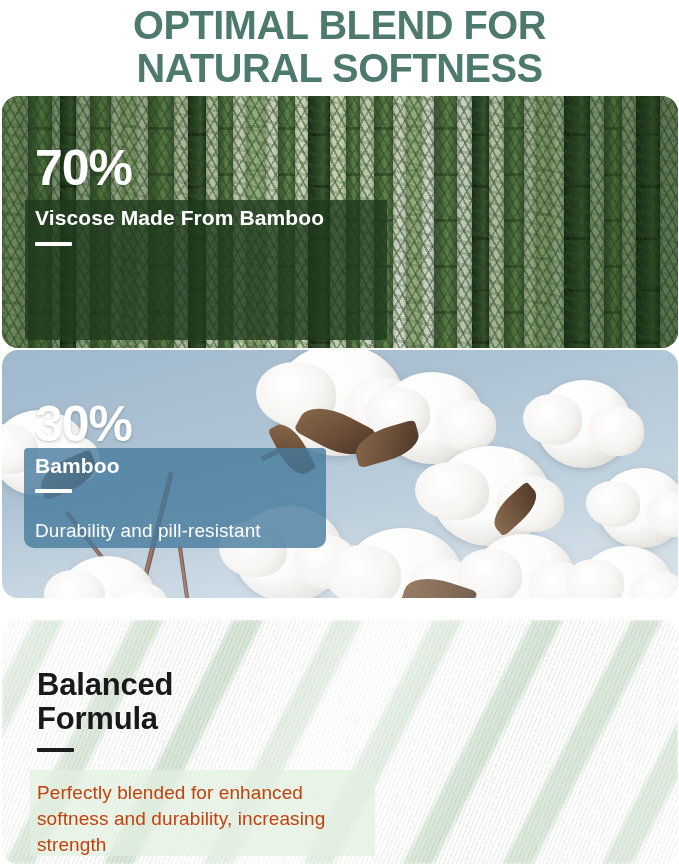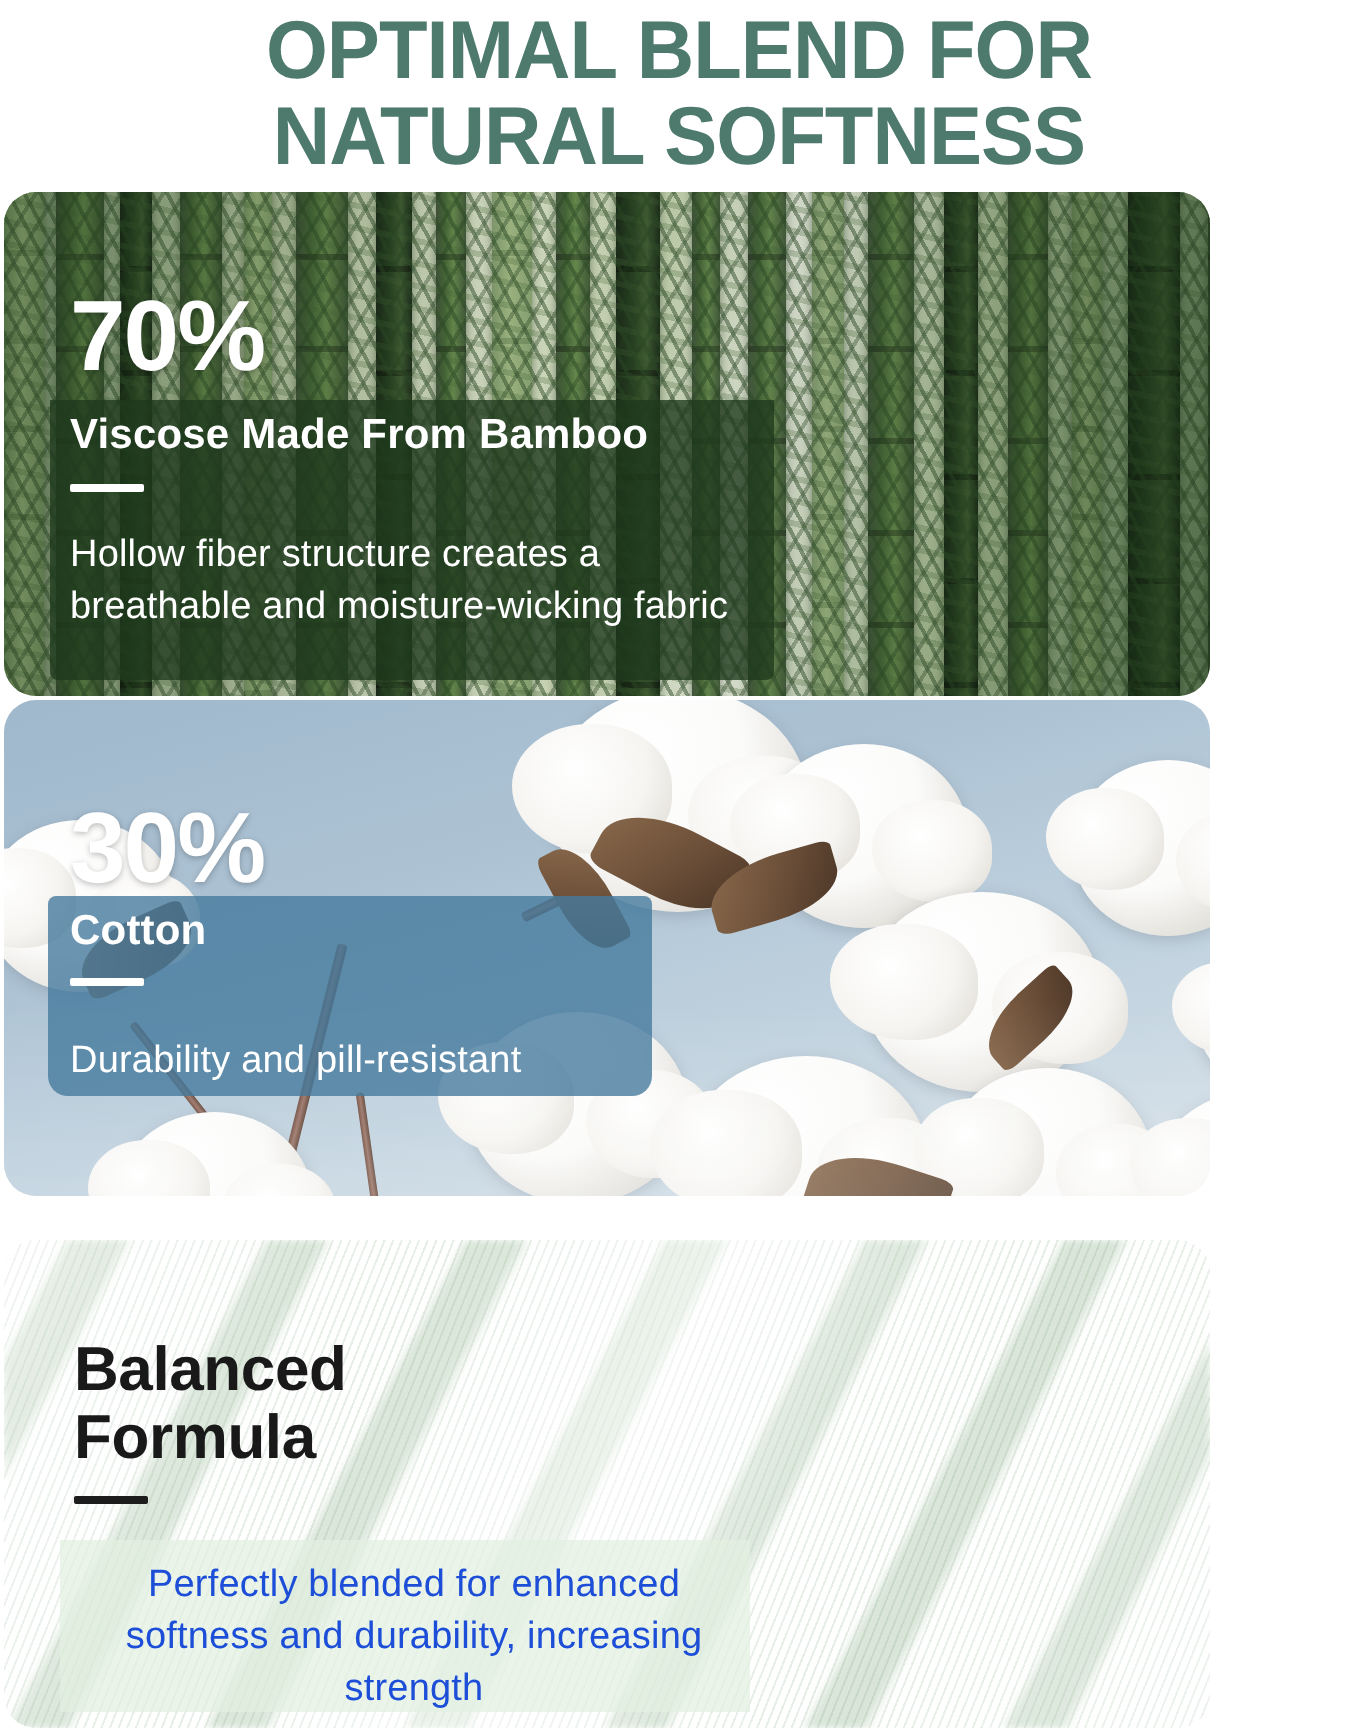--- a/index.html
+++ b/index.html
@@ -28,21 +28,21 @@
     font-size: 41px;
     line-height: 43px;
     letter-spacing: -0.5px;
     transform: scaleX(0.97);
   }
 
   
   .panel {
     position: absolute;
     left: 2px;
-    width: 603px;
+    width: 676px;
     border-radius: 16px;
     overflow: hidden;
   }
   #panel-bamboo { top: 96px;  height: 252px; }
   #panel-cotton { top: 350px; height: 248px; }
   #panel-blend  { top: 620px; height: 244px; }
 
   .photo {
     position: absolute;
     inset: 0;
@@ -258,25 +258,24 @@
     position: absolute;
     z-index: 3;
     width: 37px;
     height: 4px;
     background: #1d1d1d;
     border-radius: 1px;
   }
   .body-dark {
     position: absolute;
     z-index: 3;
-    color: #1d4ed8;
+    color: #c2410c;
     font-size: 19px;
     line-height: 26px;
     letter-spacing: 0.1px;
-    text-align: center;
   }
 </style>
 </head>
 <body>
 
 <div class="title-block">
   <span class="title-line">OPTIMAL BLEND FOR</span>
   <span class="title-line">NATURAL SOFTNESS</span>
 </div>
 
@@ -309,21 +308,20 @@
     </div>
     <div class="bamboo-foliage"></div>
     <div class="bamboo-shade"></div>
   </div>
 
   <div class="tint" id="tint-bamboo"></div>
 
   <div class="pct" style="left:33px; top:46px;">70%</div>
   <div class="sub" style="left:33px; top:110px;">Viscose Made From Bamboo</div>
   <div class="rule" style="left:33px; top:146px;"></div>
-  <div class="body" style="left:33px; top:169px; width:352px;">Hollow fiber structure creates a breathable and moisture-wicking fabric</div>
 </div>
 
 <div class="panel" id="panel-cotton">
 
   <div class="photo">
     <div class="cotton-sky"></div>
 
     <div class="stem" style="left:150px; top:120px; width:5px; height:140px; transform:rotate(14deg);"></div>
     <div class="stem" style="left:96px;  top:150px; width:4px; height:110px; transform:rotate(-38deg);"></div>
     <div class="stem" style="left:300px; top:40px;  width:5px; height:96px;  transform:rotate(64deg);"></div>
@@ -347,21 +345,21 @@
     <div class="bract" style="left:36px;  top:110px; width:60px; height:30px; transform:rotate(-24deg);"></div>
     <div class="bract" style="left:402px; top:230px; width:70px; height:34px; transform:rotate(18deg);"></div>
     <div class="bract" style="left:486px; top:146px; width:54px; height:26px; transform:rotate(-42deg);"></div>
 
     <div class="cotton-blur"></div>
   </div>
 
   <div class="tint" id="tint-cotton"></div>
 
   <div class="pct" style="left:33px; top:48px;">30%</div>
-  <div class="sub" style="left:33px; top:104px;">Cotton</div>
+  <div class="sub" style="left:33px; top:104px;">Bamboo</div>
   <div class="rule" style="left:33px; top:139px;"></div>
   <div class="body" style="left:33px; top:168px; width:290px;">Durability and pill-resistant</div>
 </div>
 
 <div class="panel" id="panel-blend">
 
   <div class="photo">
     <div class="fabric"></div>
     <div class="fabric-bands"></div>
     <div class="fabric-threads"></div>

